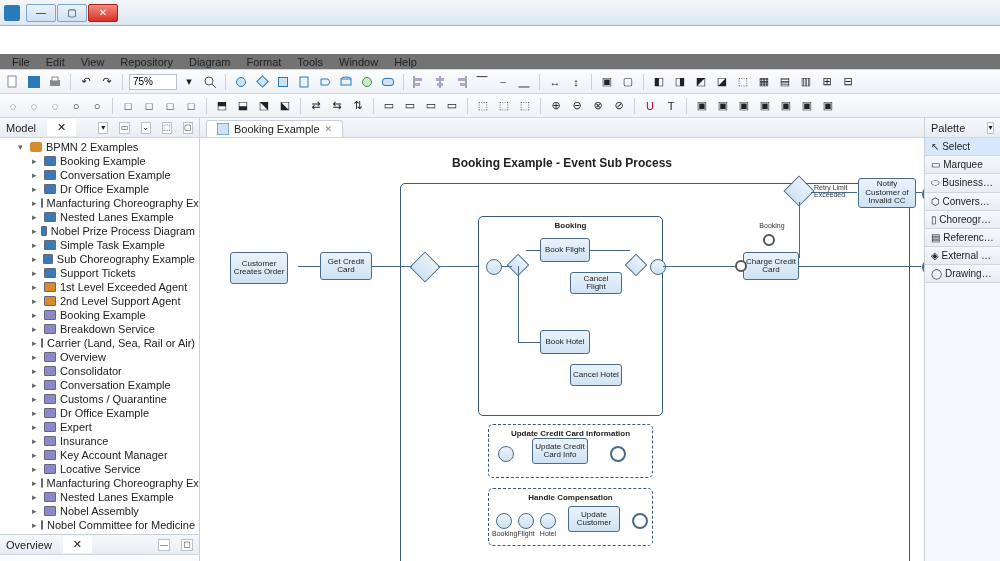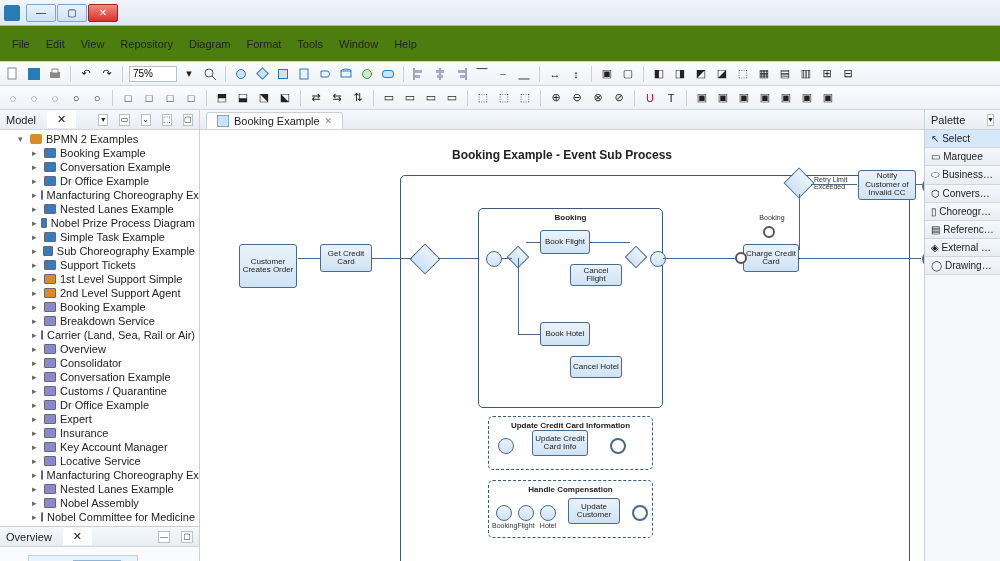--- a/index.html
+++ b/index.html
@@ -7,21 +7,21 @@
 
 
 .titlebar { height: 26px; background: linear-gradient(#f3f6fa,#dde7f3); display: flex; align-items: center; padding: 0 4px; border-bottom: 1px solid #9eb3cb; }
 .titlebar .icon { width: 16px; height: 16px; background: #2a7ab8; border-radius: 2px; margin-right: 6px; }
 .titlebar .title { flex: 1; font-size: 12px; color: #222; }
 .winbtns { display: flex; gap: 1px; }
 .winbtn { width: 30px; height: 18px; background: linear-gradient(#eaf2fb,#cfe1f4); border: 1px solid #7ea4cc; border-radius: 2px; display:flex;align-items:center;justify-content:center; font-size:10px;}
 .winbtn.close { background: linear-gradient(#f28b82,#d93025); color:#fff; border-color:#a52018;}
 
 
-.menubar { height: 36px; display: flex; align-items: center; padding: 0 4px; background: #4d7c0f; border-bottom: 1px solid #d0d6dd; gap: 0; }
+.menubar { height: 16px; display: flex; align-items: center; padding: 0 4px; background: #737373; border-bottom: 1px solid #d0d6dd; gap: 0; margin-top: 28px; }
 .menubar span { padding: 2px 8px; cursor: default; }
 
 
 .toolbar { height: 24px; background: linear-gradient(#fbfcfe,#eef2f6); border-bottom: 1px solid #d0d6dd; display: flex; align-items: center; padding: 0 4px; gap: 3px; }
 .tbtn { width: 18px; height: 18px; border: 1px solid transparent; border-radius: 2px; display:inline-flex;align-items:center;justify-content:center; cursor:default;}
 .tsep { width:1px; height:16px; background:#c8d0d8; margin:0 3px; }
 .zoom { width: 48px; height: 16px; border: 1px solid #b8c2cc; font-size: 10px; padding: 0 3px; background: #fff; }
 .tbtn svg { width:14px; height:14px; }
 .dot { width:10px; height:10px; border-radius:50%; display:inline-block;}
 
@@ -313,21 +313,21 @@
               <span>Sub Choreography Example</span>
             </li>
             <li>
               <span class="tw">▸</span>
               <span class="ticn" style="background: rgb(58, 122, 184); border: 1px solid rgb(102, 102, 119); border-radius: 1px;"></span>
               <span>Support Tickets</span>
             </li>
             <li>
               <span class="tw">▸</span>
               <span class="ticn" style="background: rgb(217, 138, 42); border: 1px solid rgb(102, 102, 119); border-radius: 1px;"></span>
-              <span>1st Level Support Simple</span>
+              <span>1st Level Exceeded Agent</span>
             </li>
             <li>
               <span class="tw">▸</span>
               <span class="ticn" style="background: rgb(217, 138, 42); border: 1px solid rgb(102, 102, 119); border-radius: 1px;"></span>
               <span>2nd Level Support Agent</span>
             </li>
             <li>
               <span class="tw">▸</span>
               <span class="ticn" style="background: rgb(138, 138, 202); border: 1px solid rgb(102, 102, 119); border-radius: 1px;"></span>
               <span>Booking Example</span>
@@ -441,21 +441,21 @@
             </svg></span>
         <span>Booking Example</span>
         <span class="x">✕</span>
       </div>
     </div>
     <div class="canvas">
       <div class="heading">Booking Example - Event Sub Process</div>
 
       <div class="subp" style="left:200px; top:45px; width:510px; height:430px; border-style:solid; border-color:#3a5a7a;"></div>
 
-      <div class="shape" style="left:39px; top:114px; width:58px; height:44px;">
+      <div class="shape" style="left:30px; top:114px; width:58px; height:32px;">
           <span>Customer Creates Order</span>
         </div>
       <div class="shape" style="left:120px; top:114px; width:52px; height:28px;">
           <span>Get Credit Card</span>
         </div>
       <div class="diamond" style="left:214px; top:118px;"></div>
       <div class="line lineh" style="left:98px; top:128px; width:22px;"></div>
       <div class="line lineh" style="left:172px; top:128px; width:40px;"></div>
       <div class="line lineh" style="left:238px; top:128px; width:40px;"></div>
 

